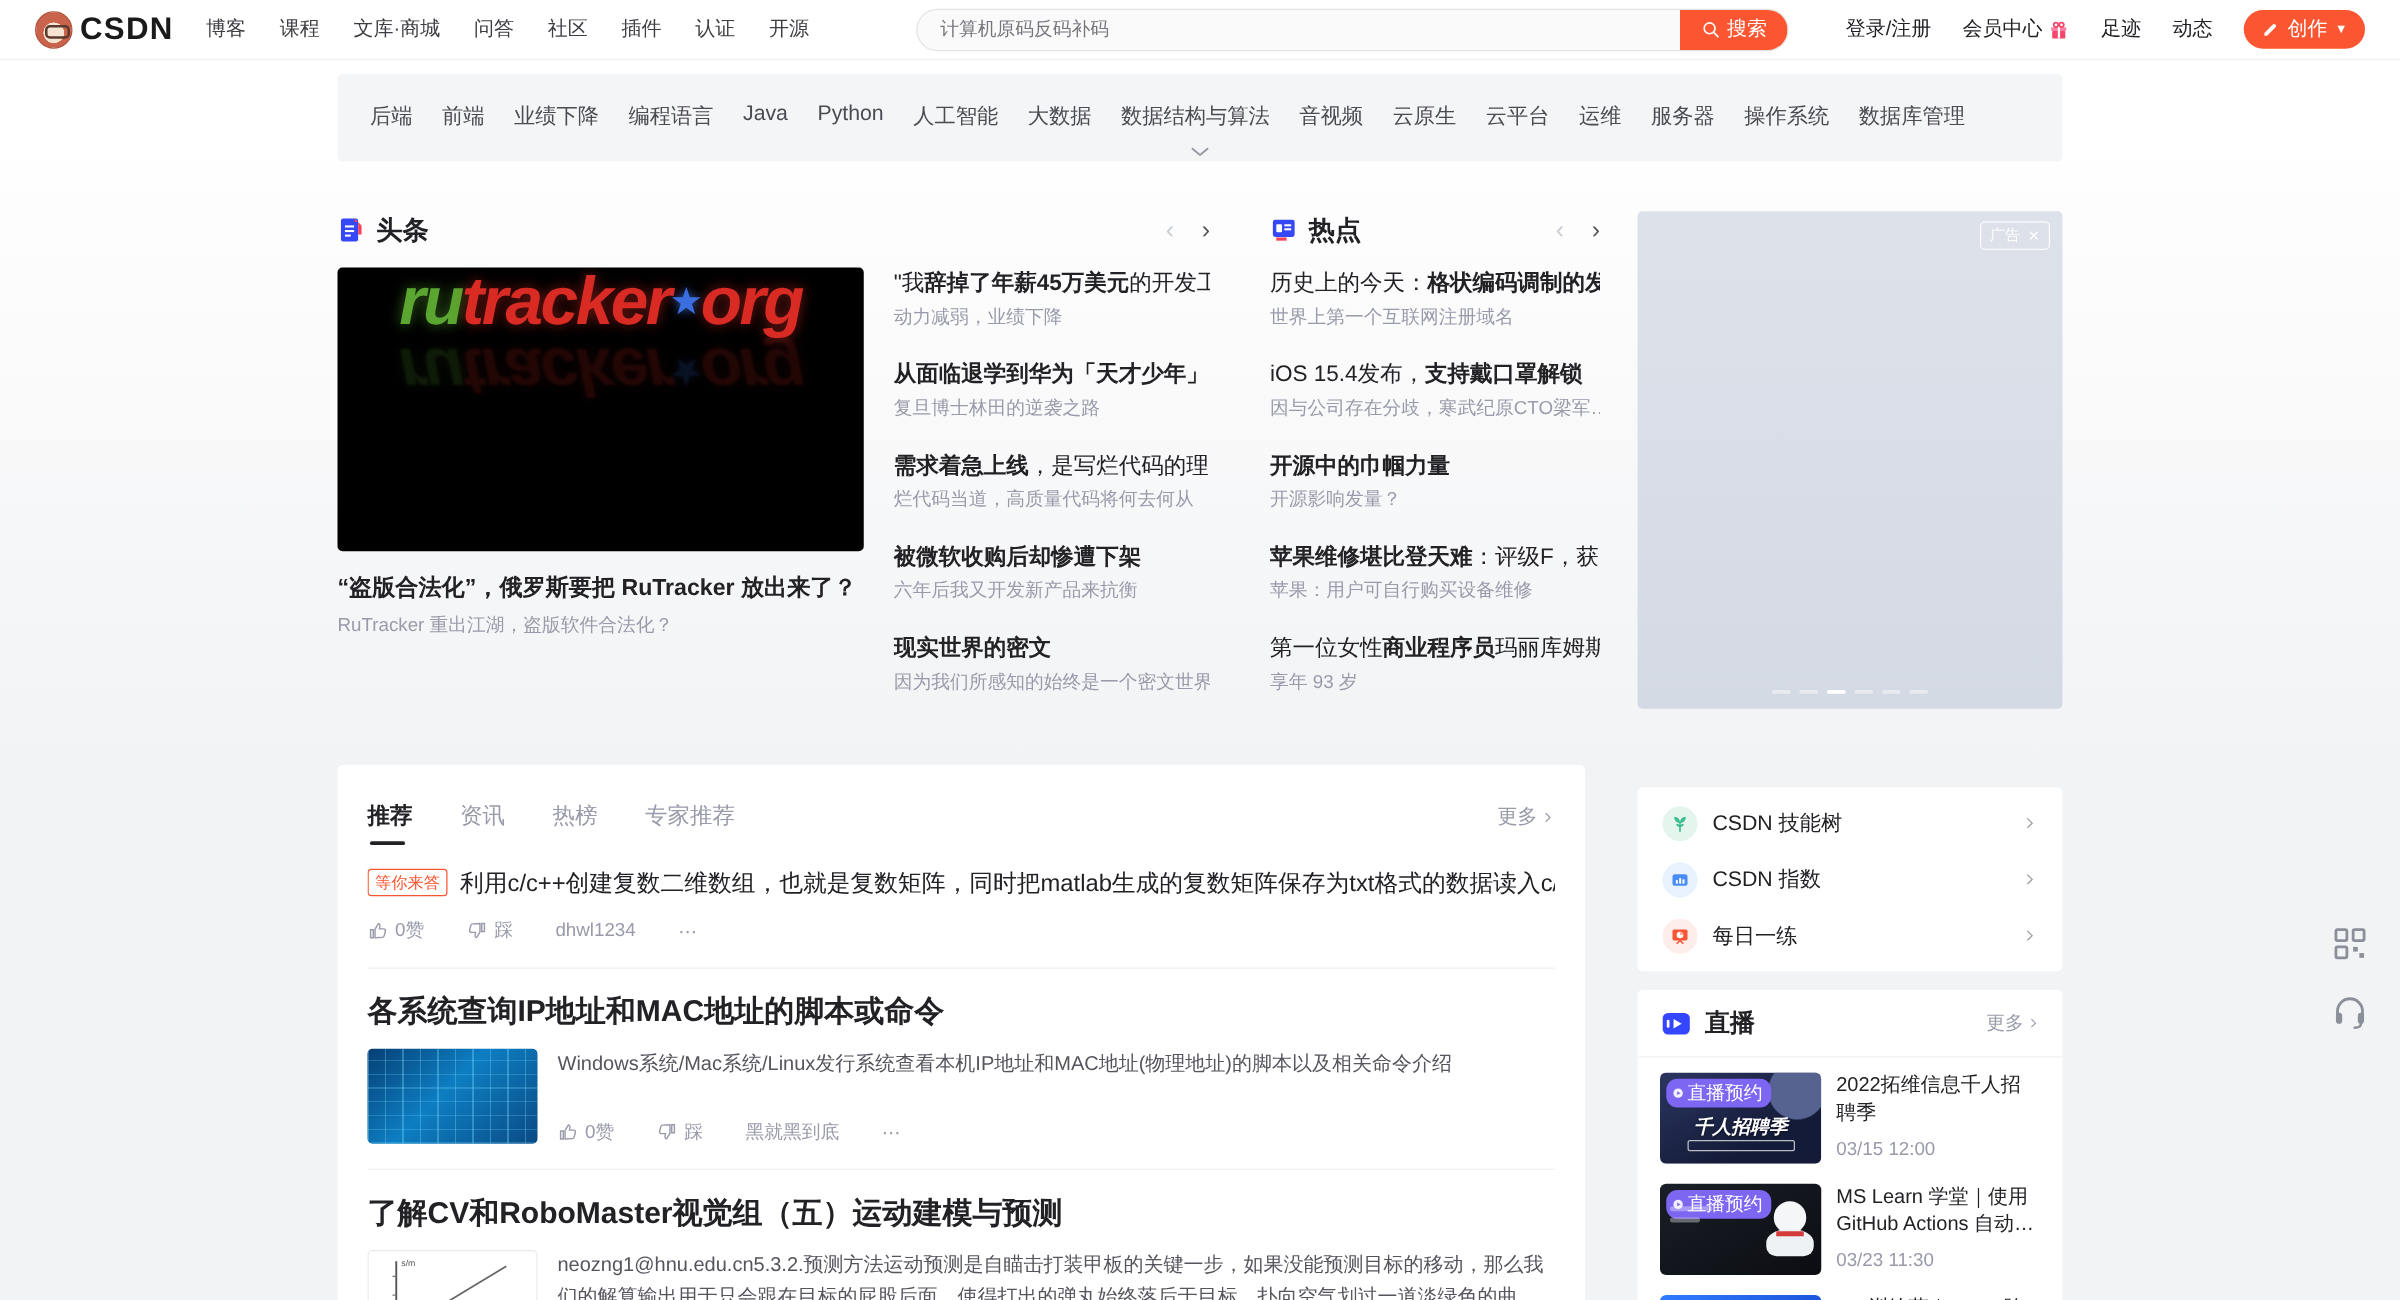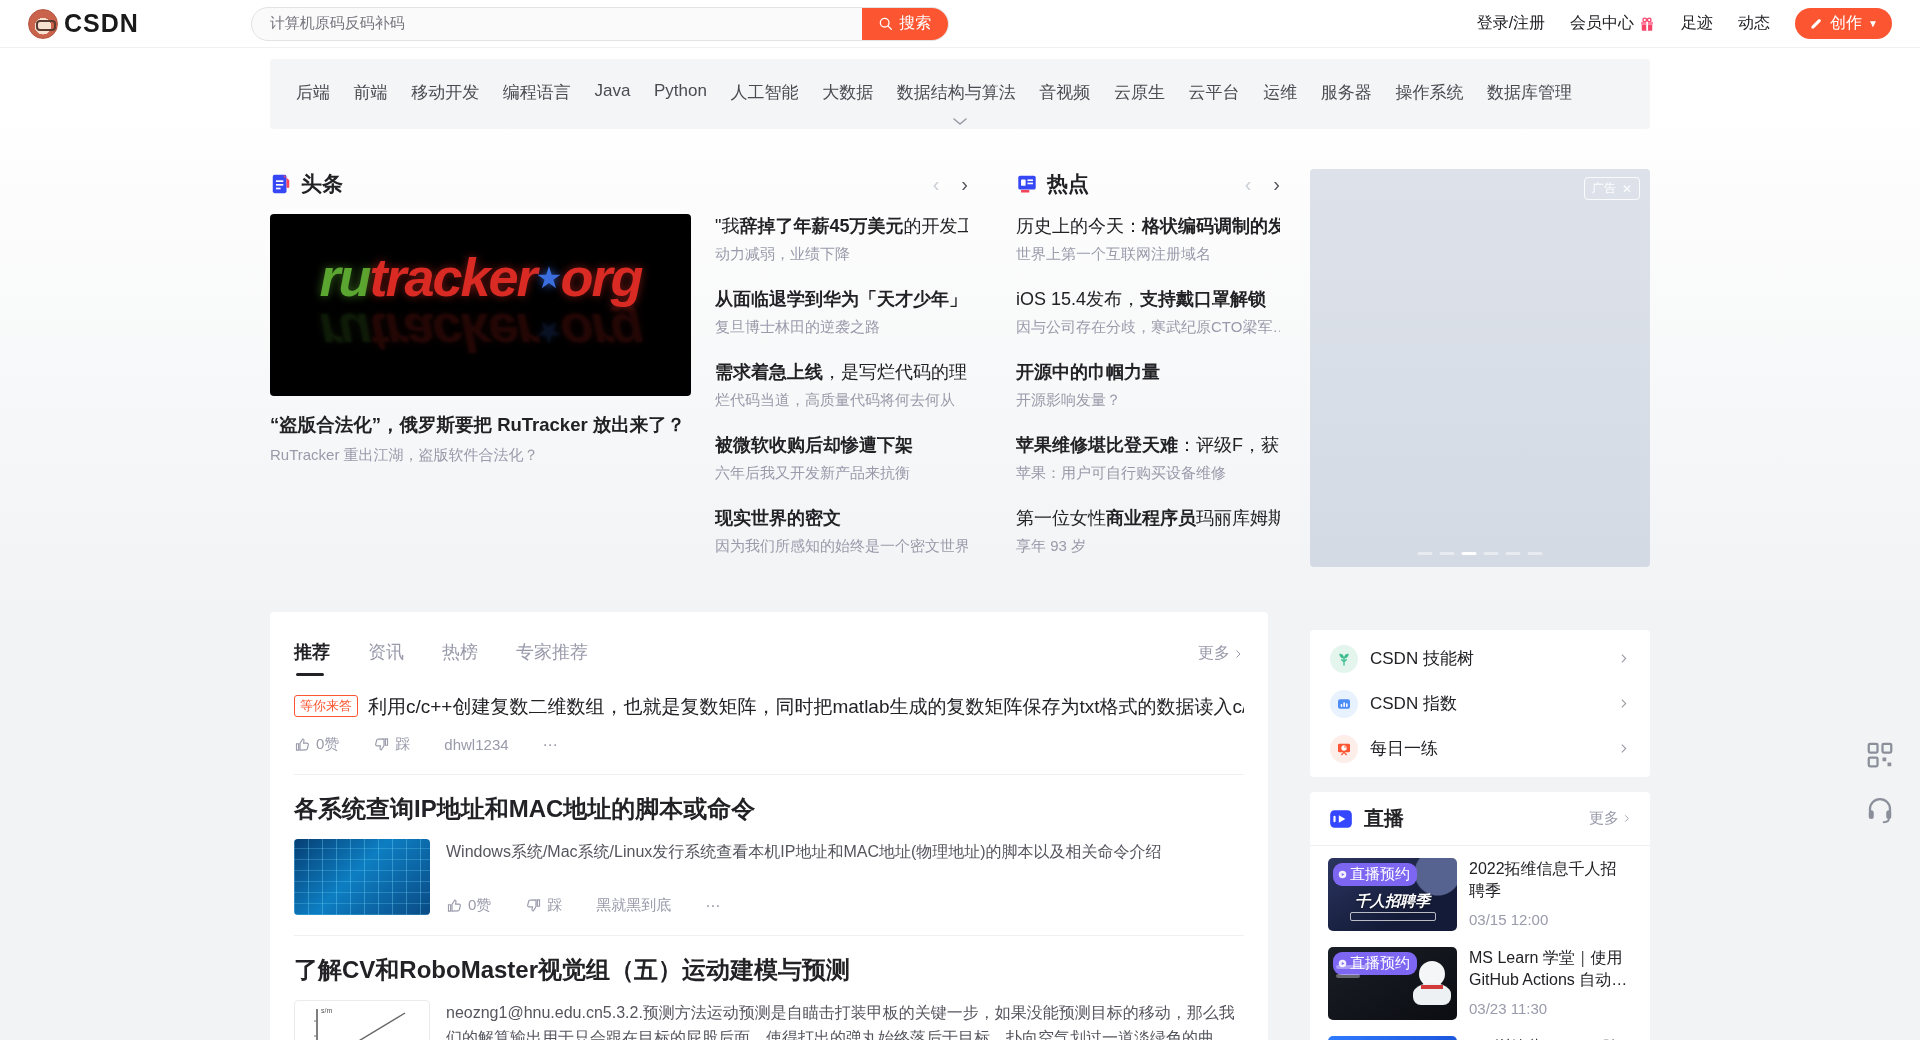--- a/index.html
+++ b/index.html
@@ -47,22 +47,22 @@
   .zone-flex { display:flex; align-items:flex-start; }
   .sec-head { display:flex; align-items:center; height:30px; }
   .sec-title { font-size:21px; font-weight:700; margin-left:9px; }
   .sec-arrows { margin-left:auto; display:flex; gap:22px; font-size:20px; line-height:1; }
   .arrow-prev { color:#c9cdd4; cursor:pointer; }
   .arrow-next { color:#55555e; cursor:pointer; }
 
   .headlines-block { width:698px; }
   .head-body { display:flex; margin-top:15px; }
   .main-story { width:421px; }
-  .story-img { width:421px; height:182px; background:#000; border-radius:4px; cursor:pointer;
-    display:flex; flex-direction:column; align-items:center; justify-content:center; overflow:hidden; }
+  .story-img { width:421px; height:227px; background:#000; border-radius:4px; cursor:pointer;
+    display:flex; flex-direction:column; align-items:center; justify-content:flex-start; overflow:hidden; }
   .rt-logo { font-weight:800; font-size:54px; letter-spacing:-2px; font-style:italic; line-height:1; }
   .rt-ru { color:#5aa630; text-shadow:0 0 10px rgba(90,166,48,.6); }
   .rt-tracker,.rt-org { color:#d92b24; text-shadow:0 0 10px rgba(217,43,36,.55); }
   .rt-star { color:#3b6fe0; font-size:30px; font-style:normal; vertical-align:8px; text-shadow:0 0 8px rgba(59,111,224,.8); }
   .rt-reflect { transform:scaleY(-1); opacity:.16; filter:blur(1px); margin-top:2px; }
   .story-caption { margin-top:16px; font-size:18.5px; font-weight:700; white-space:nowrap; cursor:pointer; }
   .story-sub { margin-top:9px; font-size:15px; color:#999aaa; }
 
   .mid-list { width:253px; margin-left:24px; }
   .news-item { margin-bottom:23px; cursor:pointer; }
@@ -160,20 +160,30 @@
   svg { display:block; }
 </style>
 </head>
 <body>
 
 <header class="topbar">
   <div class="logo">
     <span class="logo-monkey"></span>
     <span class="logo-text">CSDN</span>
   </div>
+  <nav class="top-nav">
+    <span>博客</span>
+    <span>课程</span>
+    <span>文库·商城</span>
+    <span>问答</span>
+    <span>社区</span>
+    <span>插件</span>
+    <span>认证</span>
+    <span>开源</span>
+  </nav>
   <div class="search-wrap">
     <input class="search-input" type="text" value="计算机原码反码补码" style="">
     <button class="search-btn">
       <svg width="16" height="16" viewBox="0 0 24 24">
         <circle cx="10" cy="10" r="6.5" fill="none" stroke="#fff" stroke-width="2"></circle>
         <line x1="15.2" y1="15.2" x2="20" y2="20" stroke="#fff" stroke-width="2" stroke-linecap="round"></line>
       </svg>
       <span>搜索</span>
     </button>
   </div>
@@ -200,21 +210,21 @@
     </span>
   </div>
 </header>
 
 <div class="cat-section">
   <div class="container">
     <div class="cat-bar">
       <div class="cat-list">
         <span>后端</span>
         <span>前端</span>
-        <span>移动开发</span>
+        <span>业绩下降</span>
         <span>编程语言</span>
         <span>Java</span>
         <span>Python</span>
         <span>人工智能</span>
         <span>大数据</span>
         <span>数据结构与算法</span>
         <span>音视频</span>
         <span>云原生</span>
         <span>云平台</span>
         <span>运维</span>

